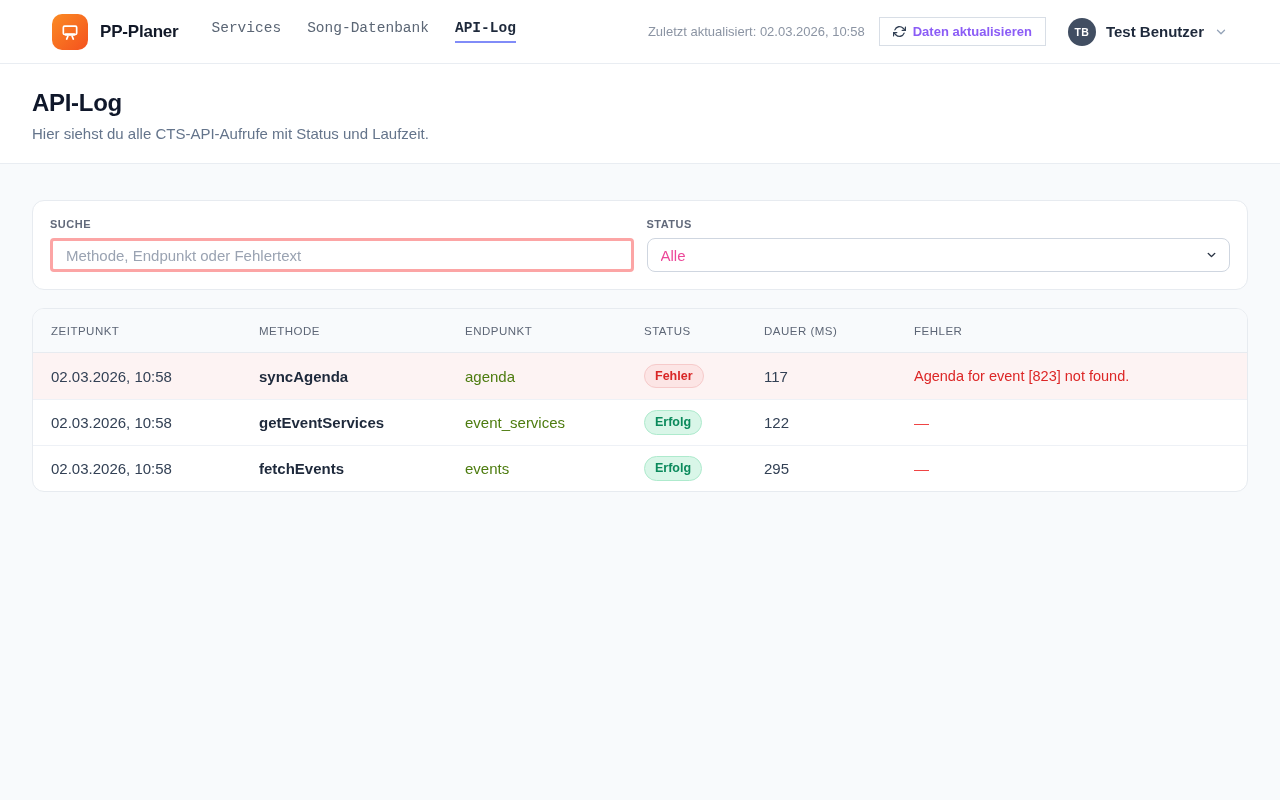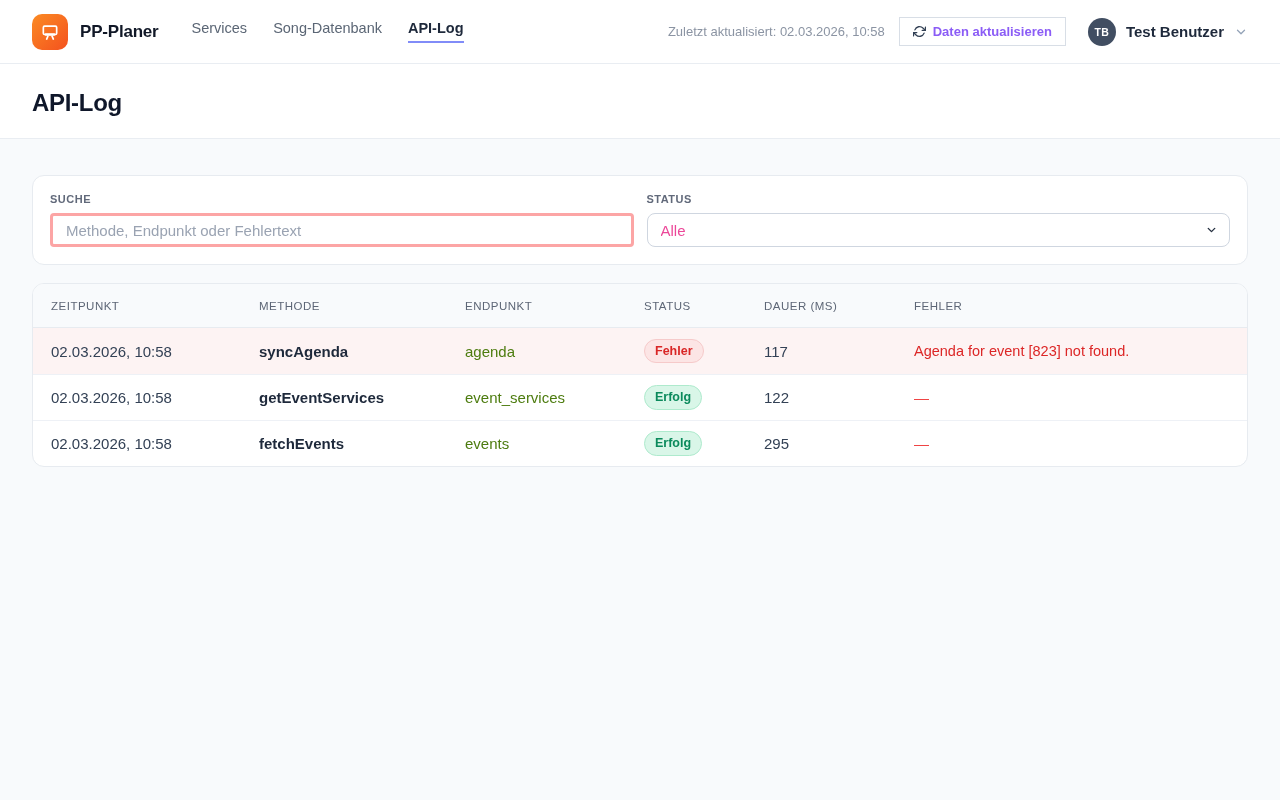--- a/index.html
+++ b/index.html
@@ -12,33 +12,33 @@
   }
 
   
   header {
     height: 64px;
     background: #ffffff;
     border-bottom: 1px solid #e9edf2;
     display: flex;
     align-items: center;
     justify-content: space-between;
-    padding: 0 32px;
+    padding: 0 52px;
     gap: 16px;
   }
   .header-left { display: flex; align-items: center; }
   .logo {
     width: 36px; height: 36px;
     border-radius: 10px;
     background: linear-gradient(135deg, #fb8b24 0%, #f4511e 100%);
     display: flex; align-items: center; justify-content: center;
     cursor: pointer;
   }
   .brand { font-size: 17px; font-weight: 700; color: #111827; margin-left: 12px; letter-spacing: -0.2px; }
-  nav { display: flex; gap: 26px; margin-left: 33px; }
+  nav { display: flex; gap: 26px; margin-left: 33px; font-family: Liberation Mono, monospace; }
   .nav-item {
     font-size: 14.5px; color: #5b6675; text-decoration: none; cursor: pointer;
     padding-bottom: 5px; border-bottom: 2.5px solid transparent;
   }
   .nav-item.active { color: #1e293b; font-weight: 600; border-bottom-color: #818cf8; }
 
   .header-right { display: flex; align-items: center; }
   .last-updated { font-size: 13px; color: #8b94a3; }
   .refresh-btn {
     display: flex; align-items: center; gap: 7px;
@@ -209,20 +209,21 @@
         <svg width="14" height="14" viewBox="0 0 24 24" fill="none" stroke="#94a3b8" stroke-width="2.2" stroke-linecap="round" stroke-linejoin="round">
           <polyline points="6 9 12 15 18 9"></polyline>
         </svg>
       </span>
     </div>
   </div>
 </header>
 
 <section class="title-band">
   <h1>API-Log</h1>
+  <p>Hier siehst du alle CTS-API-Aufrufe mit Status und Laufzeit.</p>
 </section>
 
 <main>
 
   <div class="filter-card">
     <div class="filter-field">
       <label>SUCHE</label>
       <input type="text" placeholder="Methode, Endpunkt oder Fehlertext" style="">
     </div>
     <div class="filter-field">

